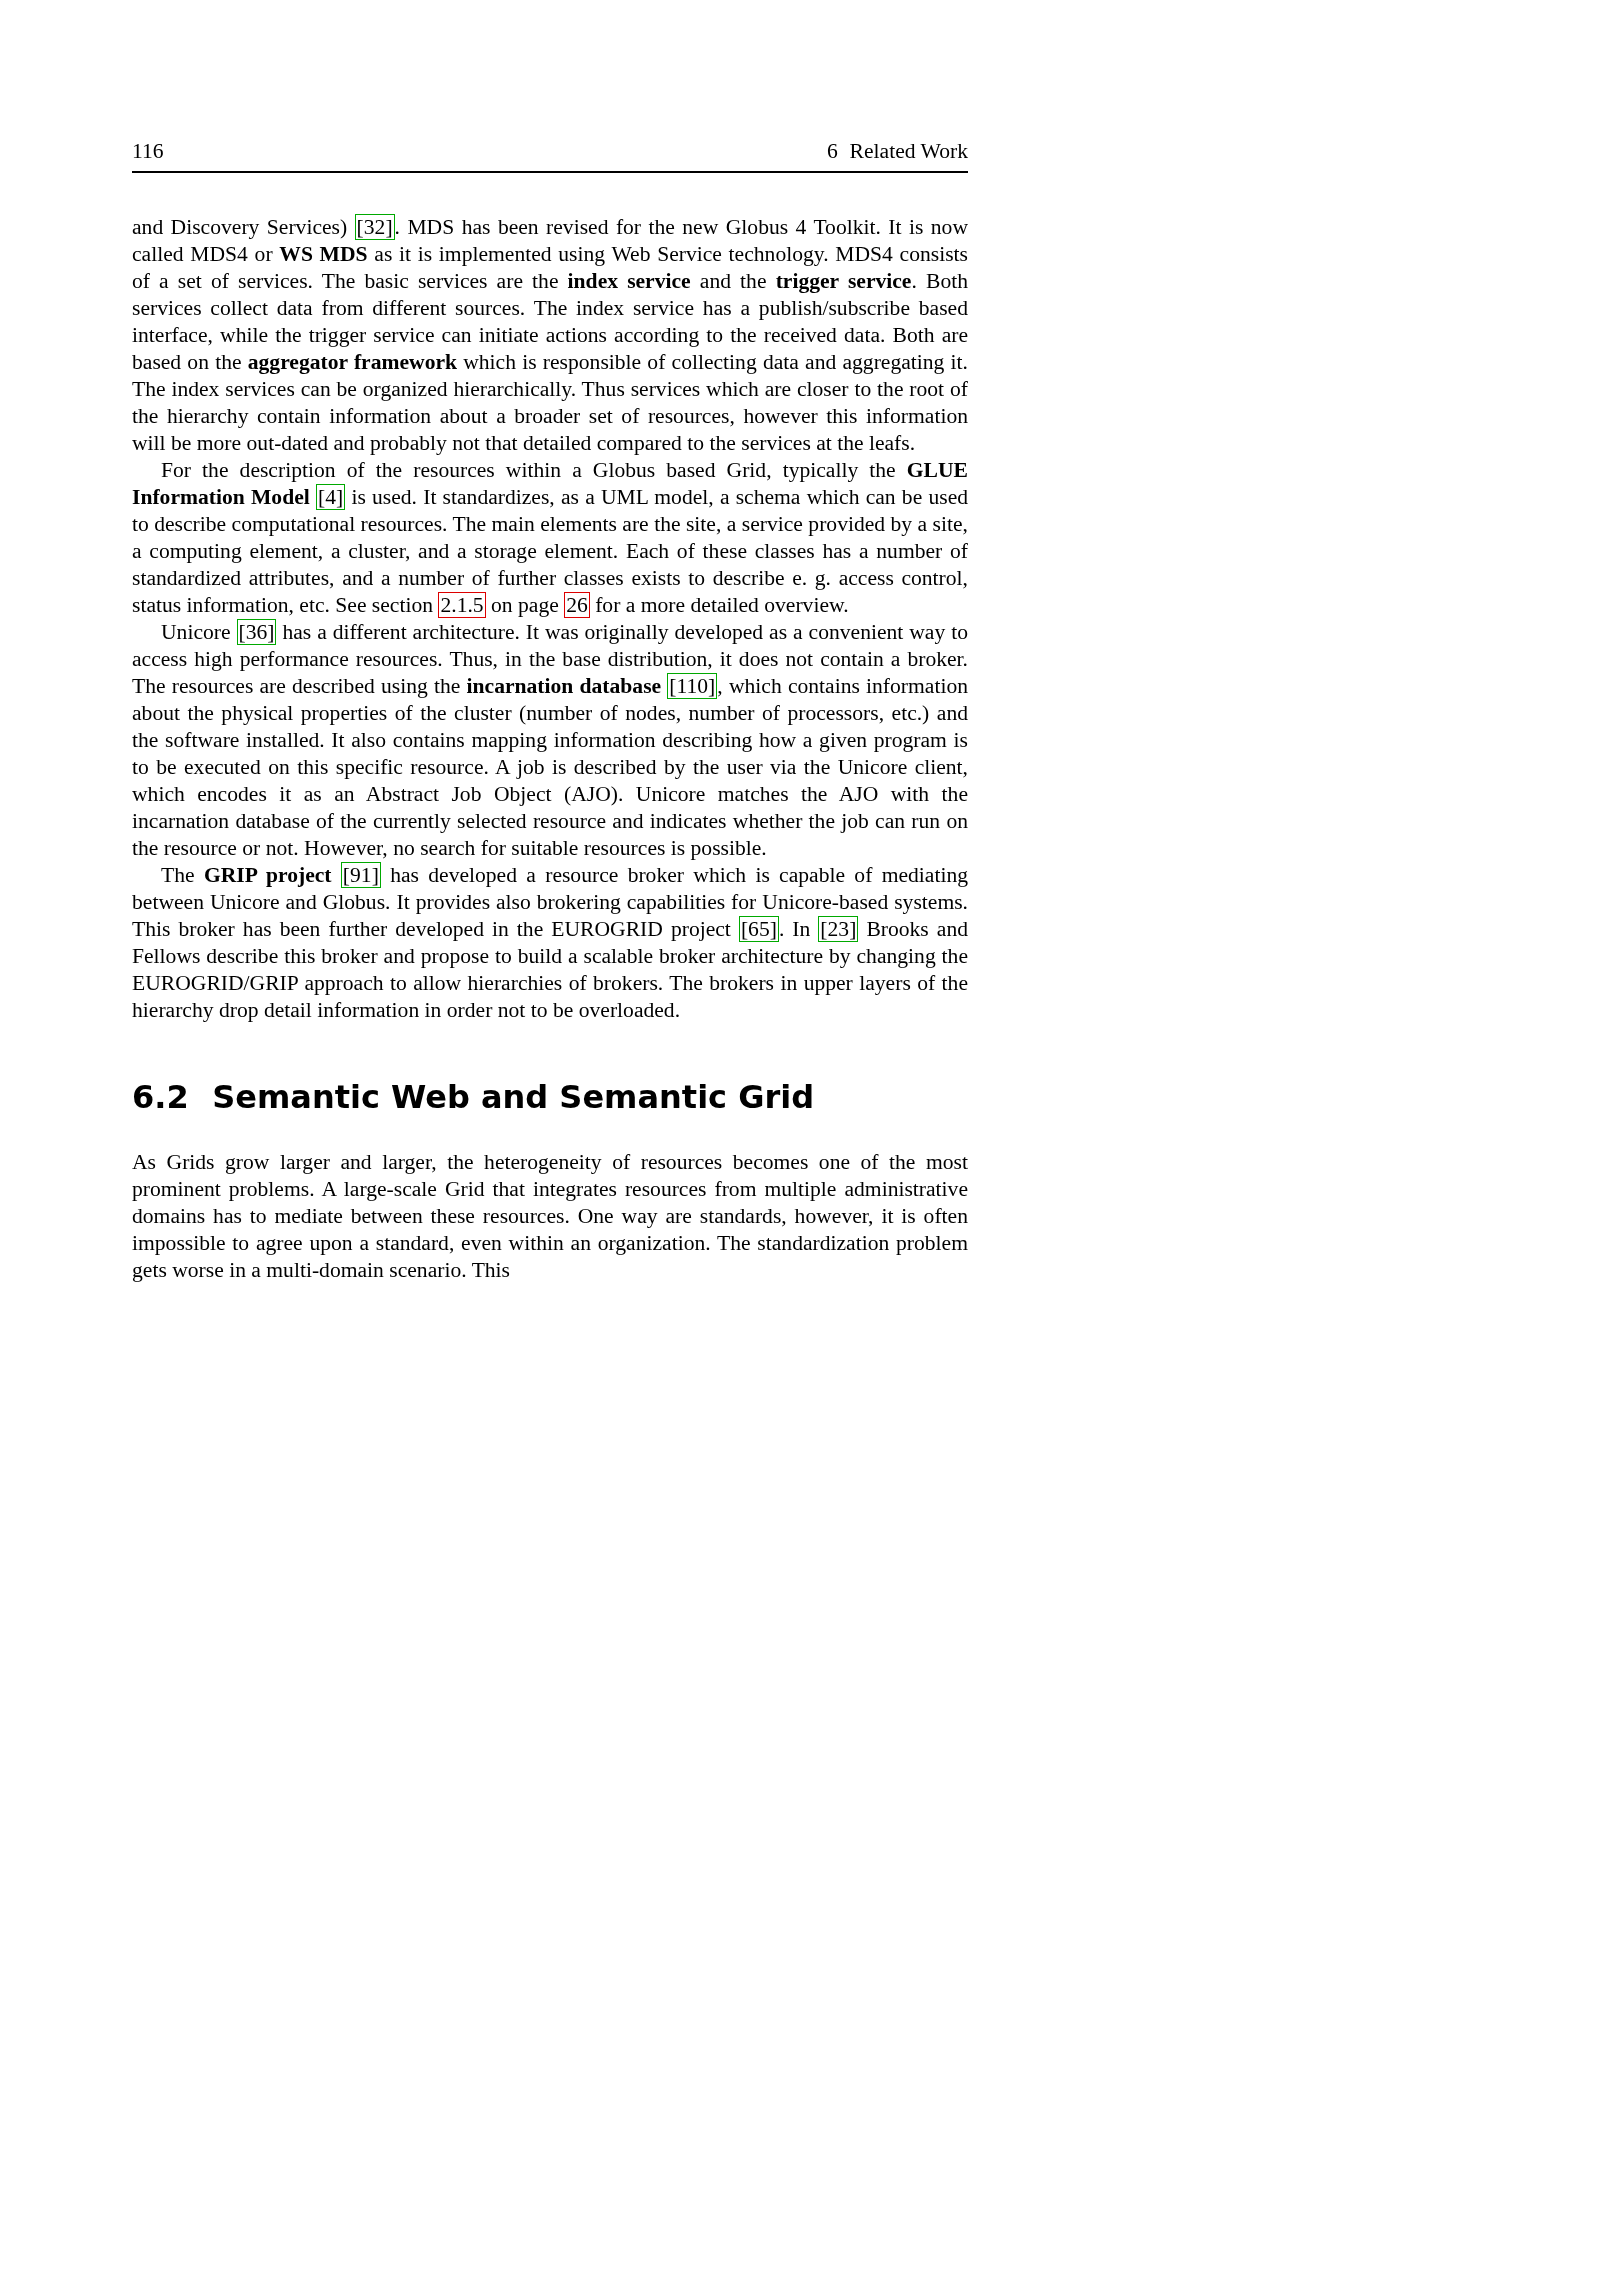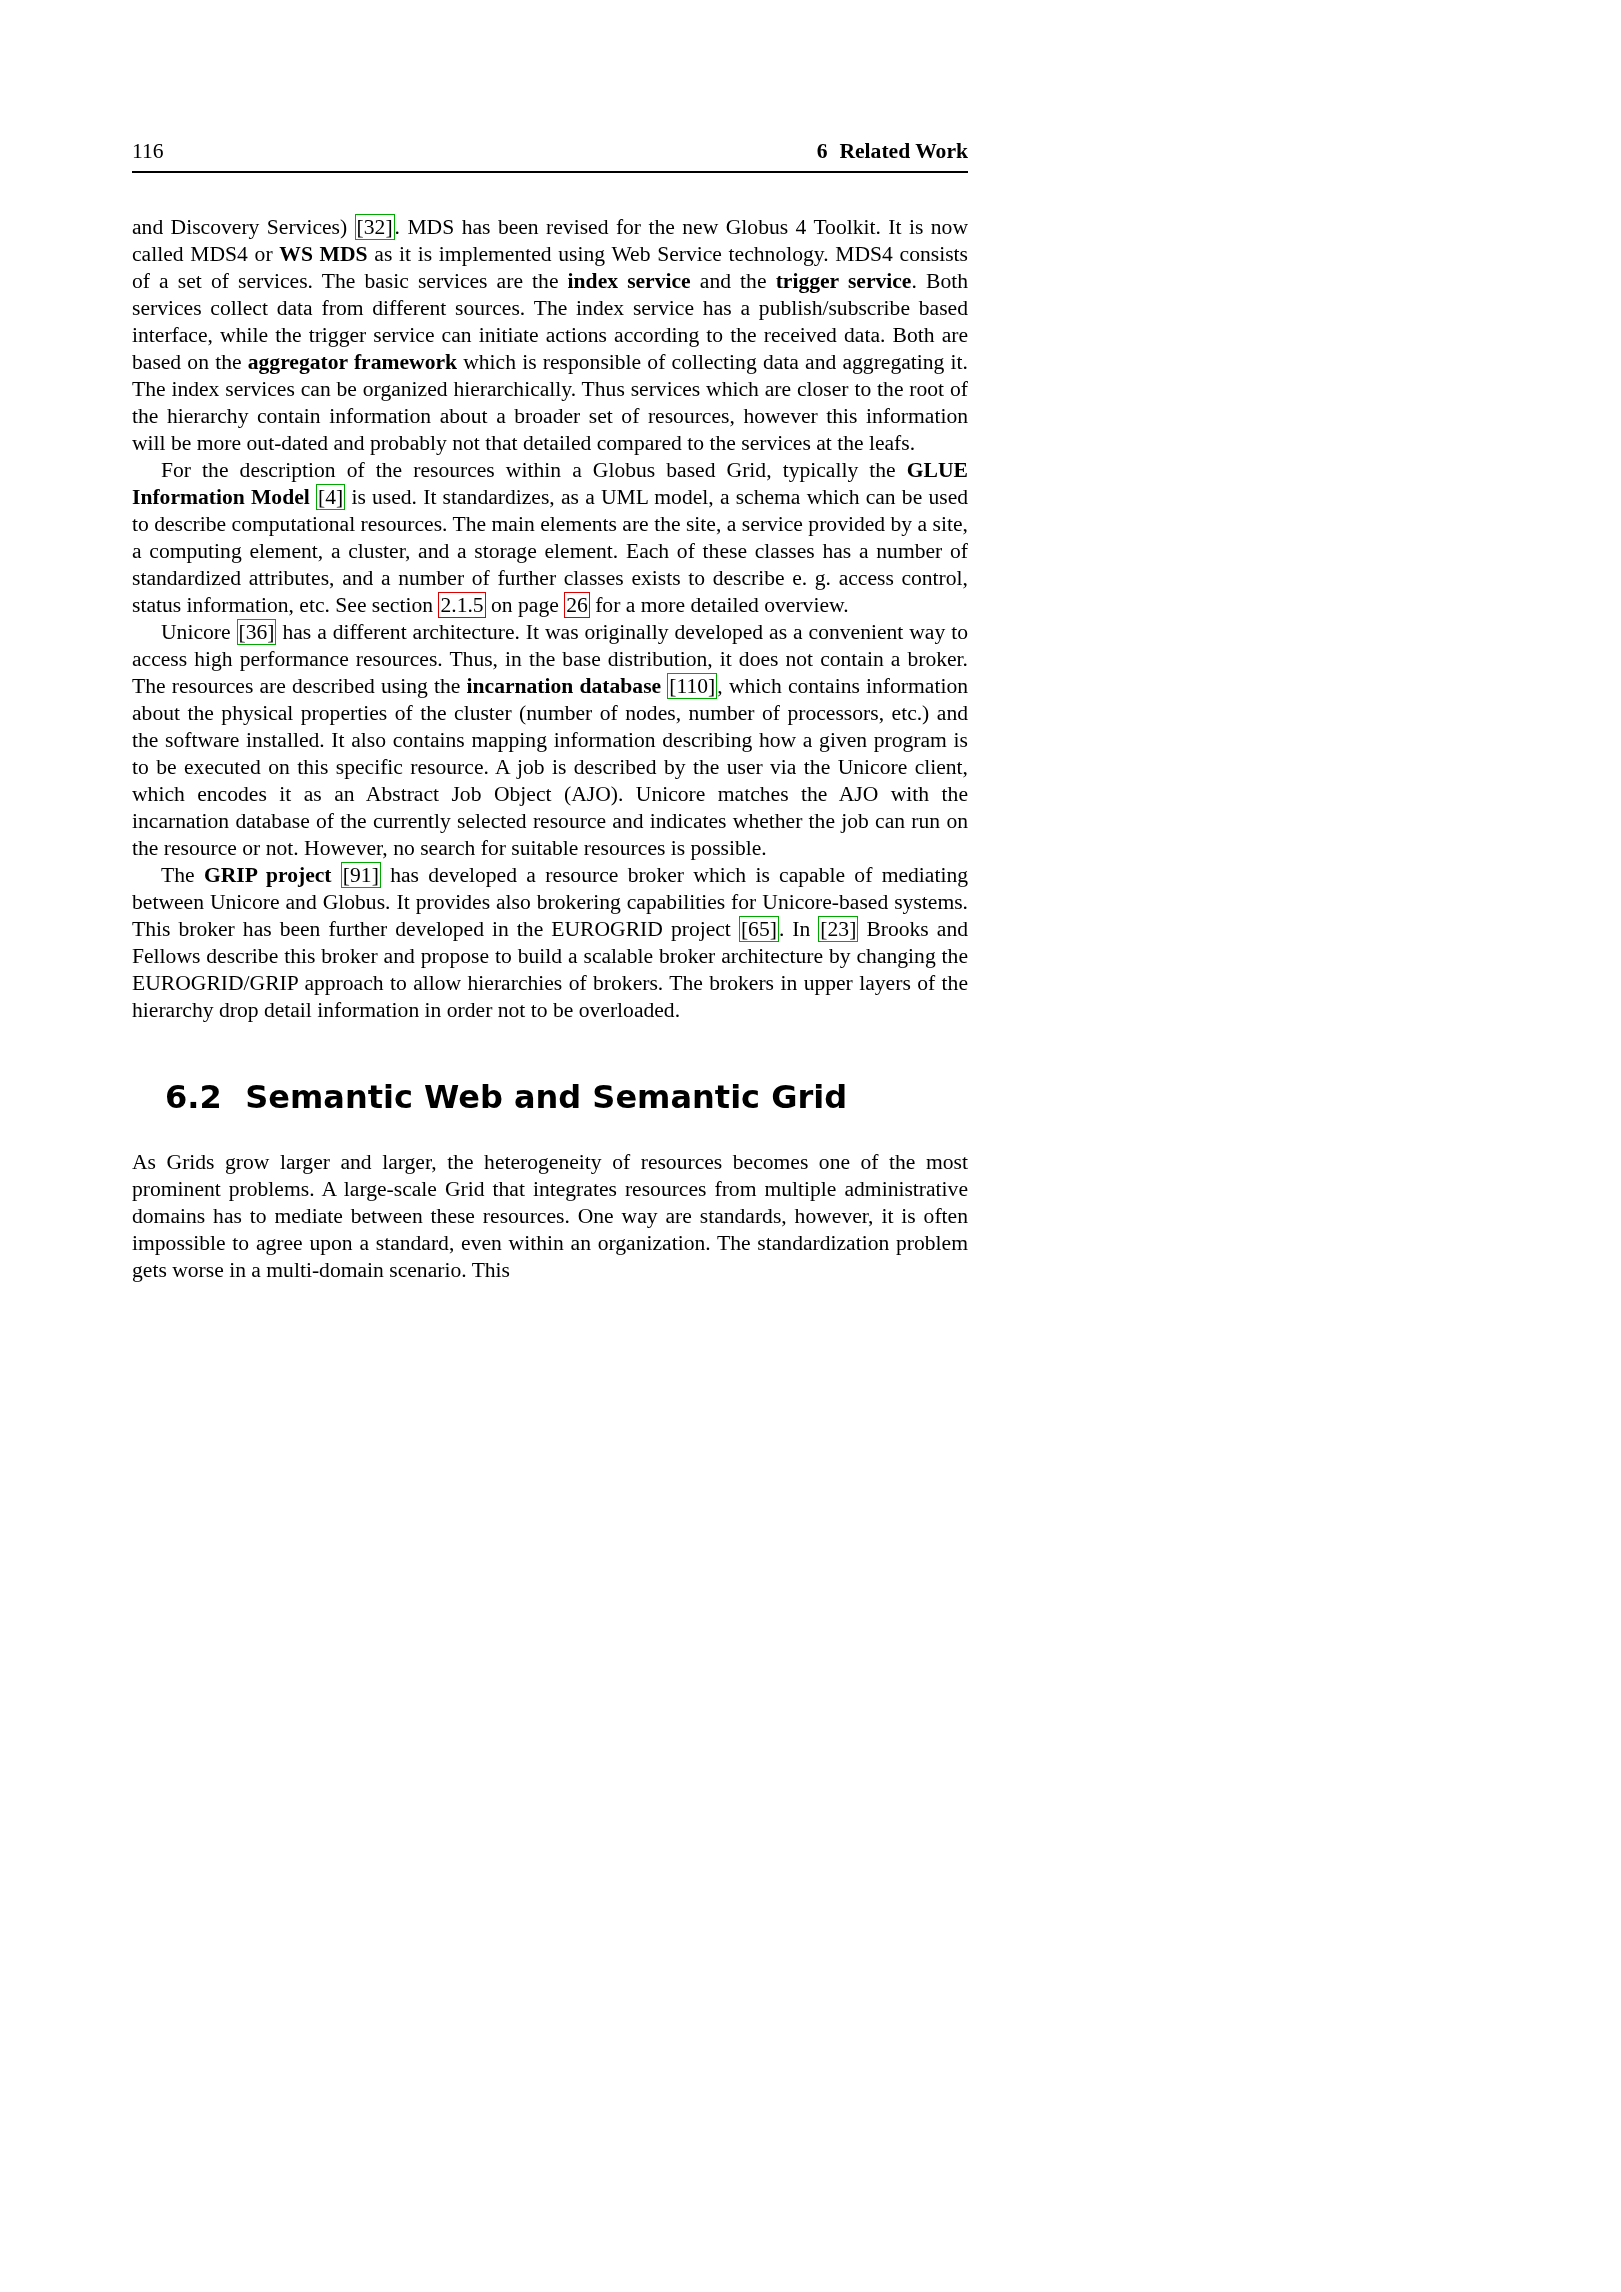--- a/index.html
+++ b/index.html
@@ -21,21 +21,21 @@
     width: 836px;
   }
   .pheader {
     display: flex;
     justify-content: space-between;
     align-items: baseline;
     font-size: 21.6px;
     padding-bottom: 6.9px;
     border-bottom: 2px solid #000000;
   }
-  .pheader .chapter { font-weight: bold; margin-left: 16px; }
+  .pheader .chapter { font-weight: normal; margin-left: 16px; }
   .pheader .chapter .num { margin-right: 11.8px; }
   .bodytext {
     margin-top: 41px;
     font-size: 21.6px;
     line-height: 27px;
     text-align: justify;
   }
   .para { margin: 0; }
   .para.indent { text-indent: 29px; }
   .b { font-weight: bold; }
@@ -52,21 +52,21 @@
   }
   h2.section {
     font-family: "DejaVu Sans", sans-serif;
     font-weight: bold;
     font-size: 32px;
     line-height: 1.15;
     margin: 55px 0 33px 0;
     text-align: left;
     text-indent: 0;
   }
-  h2.section .num { margin-right: 23.5px; margin-left: 33px; }
+  h2.section .num { margin-right: 23.5px; }
 </style>
 </head>
 <body>
 
 <div class="page">
   <div class="content">
 
     <div class="pheader">
       <span>116</span>
       <span class="chapter"><span class="num">6</span><span>Related Work</span></span>

